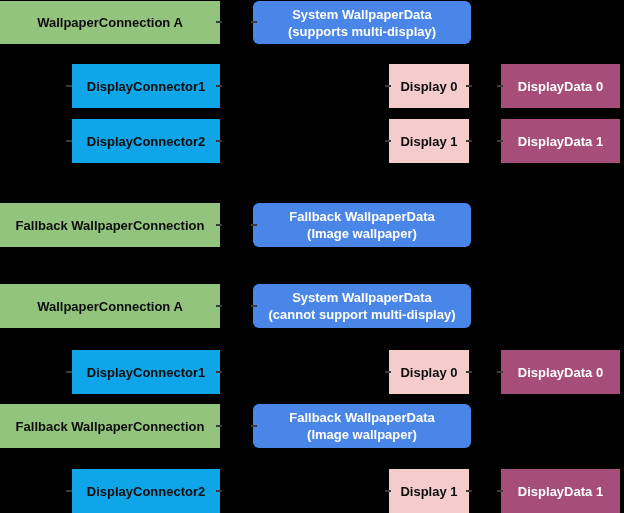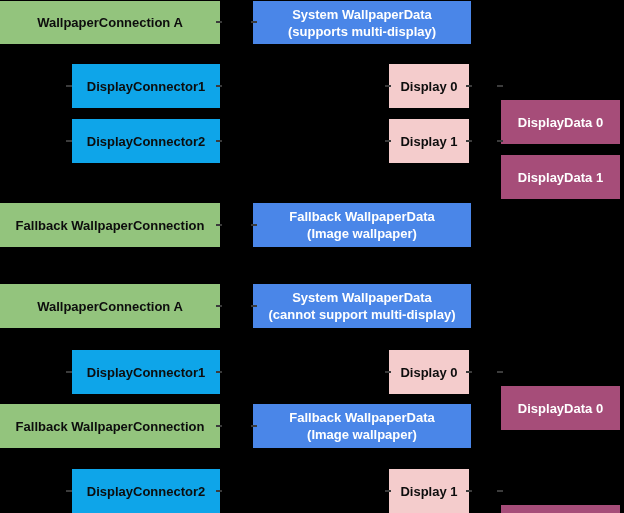--- a/index.html
+++ b/index.html
@@ -18,23 +18,23 @@
     justify-content: center;
     text-align: center;
     font-weight: 700;
     font-size: 13px;
     line-height: 17px;
     white-space: pre-line;
     box-sizing: border-box;
   }
   .green      { background: #93c47d; color: #0d0d0d; }
   .lightgreen { background: #0ea5e9; color: #0d0d0d; }
-  .blue       { background: #4a86e8; color: #ffffff; }
+  .blue       { background: #4a86e8; color: #ffffff; border-radius: 6px; }
   .pink       { background: #f4cccc; color: #0d0d0d; }
-  .magenta    { background: #a64d79; color: #ffffff; margin-top: 36px; }
+  .magenta    { background: #a64d79; color: #ffffff; }
   .nub {
     position: absolute;
     width: 6px;
     height: 2px;
     background: #3c3c3c;
   }
 </style>
 </head>
 <body>
 

